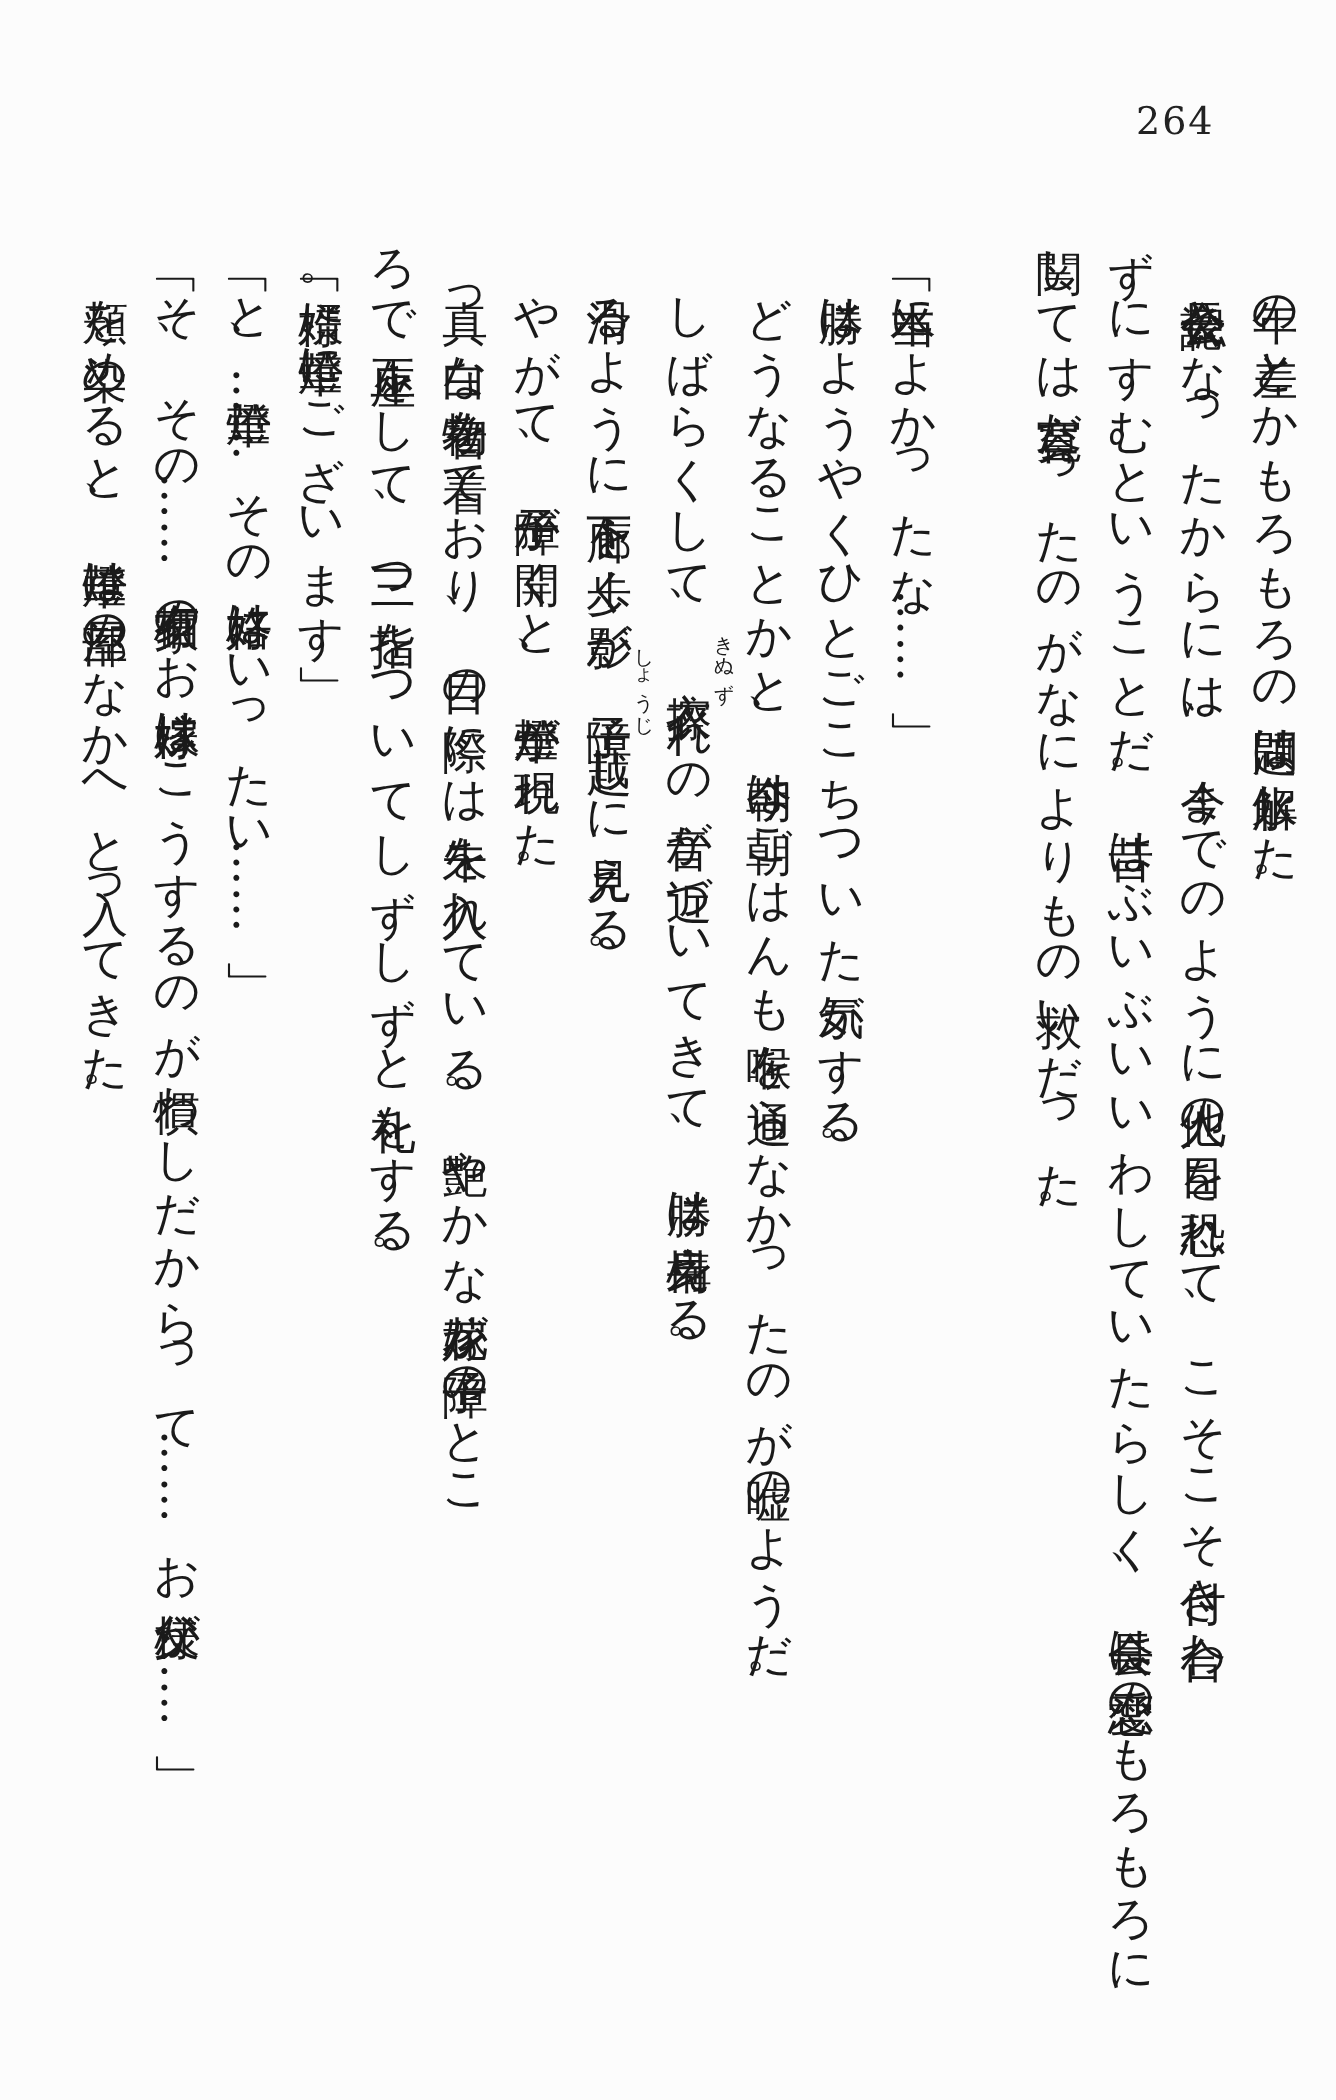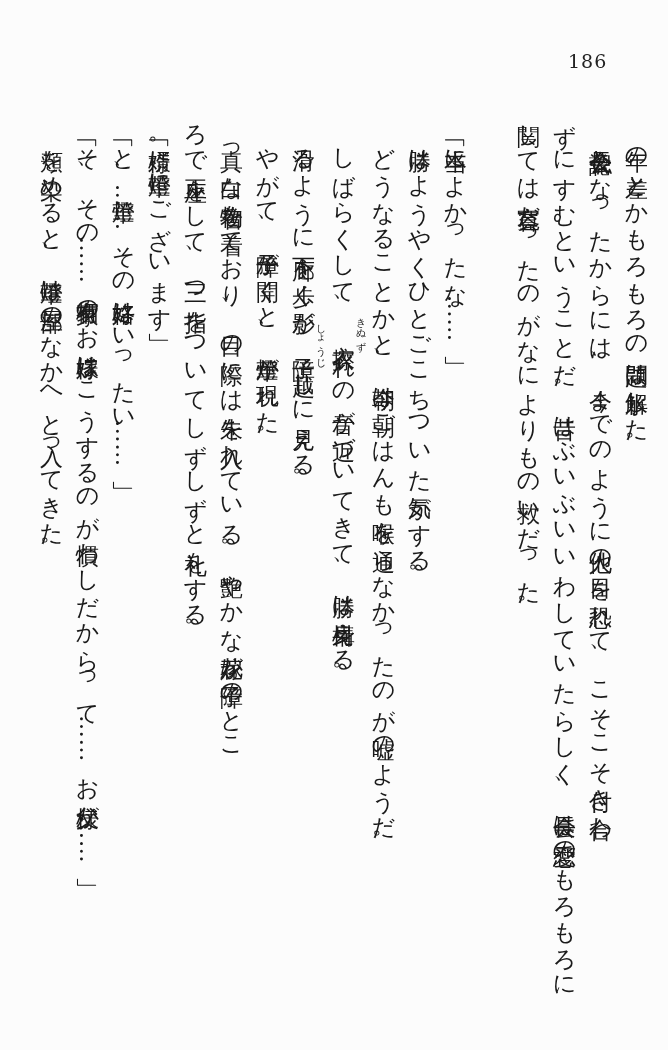--- a/index.html
+++ b/index.html
@@ -51,21 +51,21 @@
     font-size: 10px;
     letter-spacing: 0;
     line-height: 1;
   }
 </style>
 </head>
 <body>
 
 <div class="page">
 
-  <div class="page-number">186</div>
+  <div class="page-number">264</div>
 
   <div class="text-block">
 
     <p class="tline ind">年の差とかもろもろの問題は氷解した。</p>
 
     <p class="tline ind">会長公認となったからには、今までのように他人の目を恐れて、こそこそ付き合わ</p>
 
     <p class="tline">ずにすむということだ。昔はぶいぶいいわしていたらしく、会長は恋愛のもろもろに</p>
 
     <p class="tline">関しては寛容だったのがなによりもの救いだった。</p>

